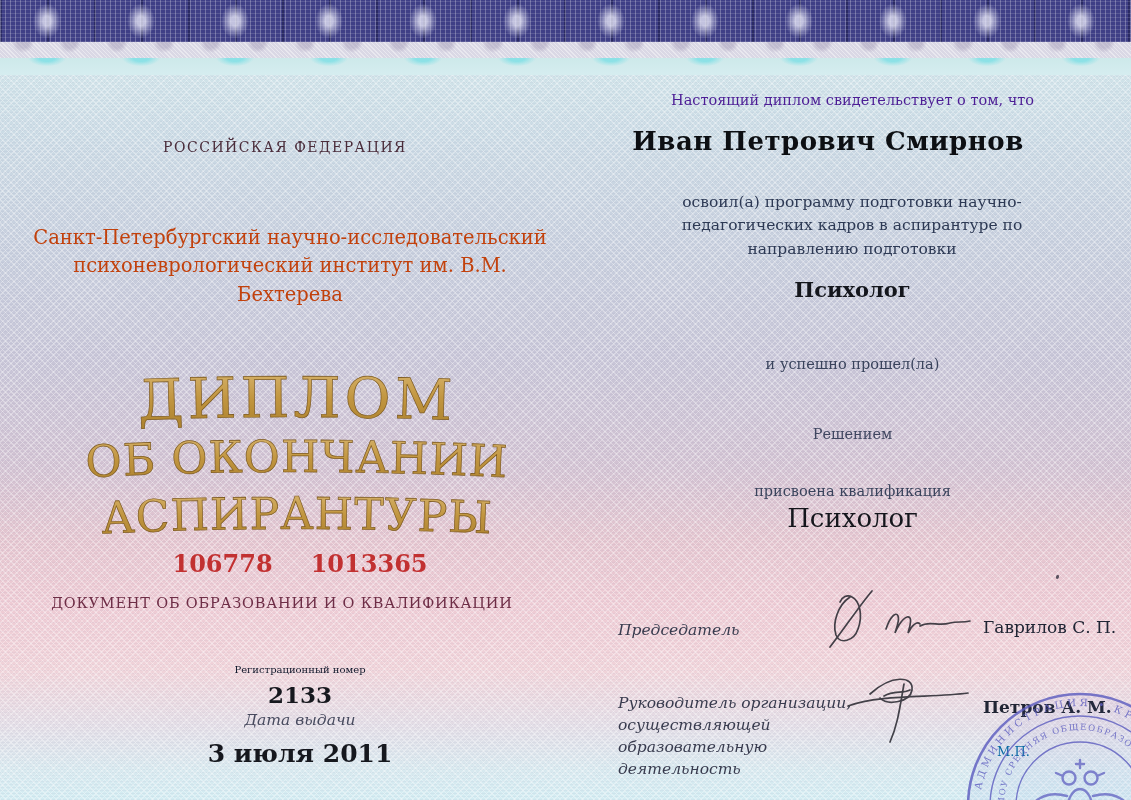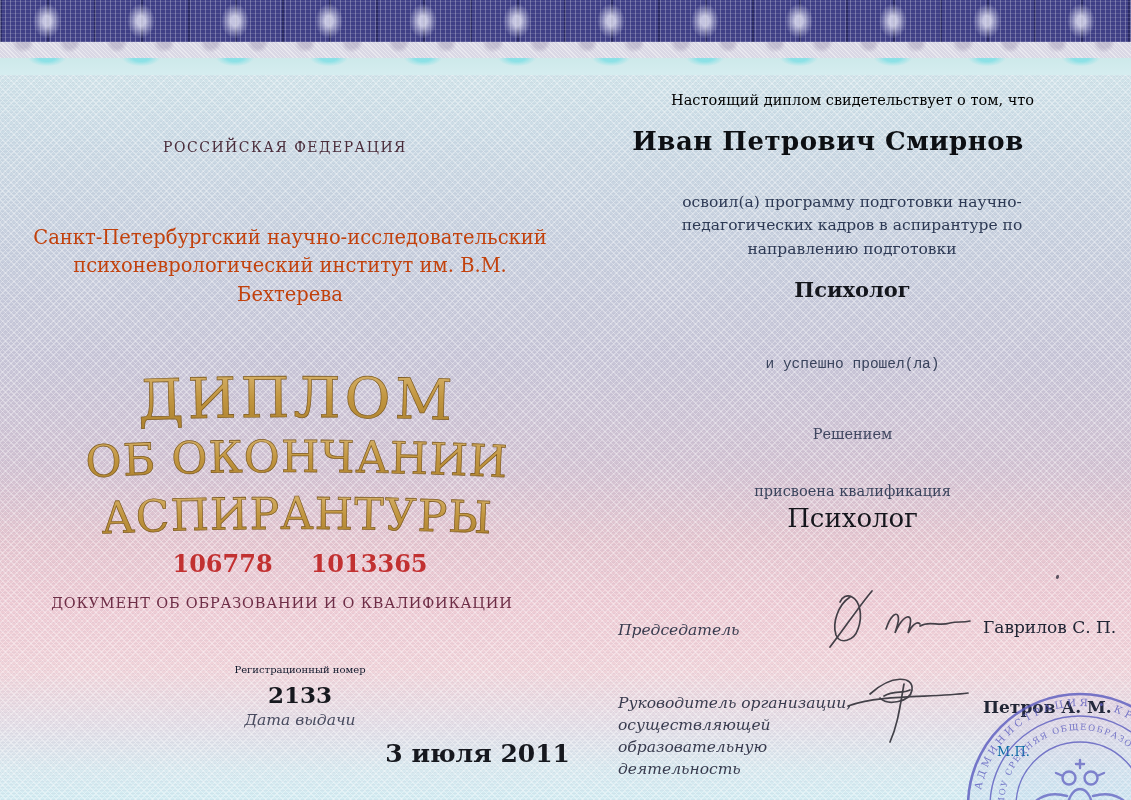--- a/index.html
+++ b/index.html
@@ -53,28 +53,28 @@
   .tb{position:absolute;}
   .center{text-align:center;}
   .t-country{left:30px;top:139px;width:510px;font-size:14px;letter-spacing:1.5px;color:#4a2c3a;}
   .t-institution{left:28px;top:224px;width:524px;font-size:19.5px;line-height:1.45;color:#c2410c;}
   .t-numbers{left:30px;top:549px;width:540px;font-size:24px;font-weight:bold;color:#c23131;}
   .t-numbers .num2{margin-left:38px;text-align:right;}
   .t-doctype{left:12px;top:595px;width:540px;font-size:14.5px;letter-spacing:.8px;color:#6e2d46;}
   .t-reglabel{left:30px;top:664px;width:540px;font-size:10px;color:#0f172a;}
   .t-regnum{left:30px;top:681px;width:540px;font-size:23px;font-weight:bold;color:#16181e;}
   .t-datelabel{left:30px;top:711px;width:540px;font-size:15.5px;font-style:italic;color:#474a5e;}
-  .t-datevalue{left:30px;top:739px;width:540px;font-size:25px;font-weight:bold;color:#16181e;text-align:right;}
+  .t-datevalue{left:30px;top:739px;width:540px;font-size:25px;font-weight:bold;color:#16181e;}
   .title-svg{position:absolute;left:62px;top:366px;}
 
-  .t-certifies{left:620px;top:92px;width:465px;font-size:14.5px;color:#000000;}
+  .t-certifies{left:620px;top:92px;width:465px;font-size:14.5px;color:#4c1d95;}
   .t-name{left:598px;top:126px;width:460px;font-size:26px;font-weight:bold;color:#0d0f13;letter-spacing:.5px;}
   .t-program{left:632px;top:191px;width:440px;font-size:15.5px;line-height:1.5;color:#2d3954;}
   .t-specialty{left:620px;top:277px;width:465px;font-size:21px;font-weight:bold;color:#14161c;}
-  .t-passed{left:620px;top:356px;width:465px;font-size:14.5px;color:#39435c;font-family:Liberation Mono, monospace;}
+  .t-passed{left:620px;top:356px;width:465px;font-size:14.5px;color:#39435c;}
   .t-decision{left:620px;top:426px;width:465px;font-size:14.5px;color:#3f4660;}
   .t-quallabel{left:620px;top:483px;width:465px;font-size:14.5px;color:#39435c;}
   .t-qualvalue{left:620px;top:503px;width:465px;font-size:26px;color:#14161c;}
   .t-chairman{left:618px;top:621px;font-size:15.5px;font-style:italic;color:#383b4e;}
   .t-chairname{left:983px;top:617px;font-size:17px;color:#202534;}
   .t-headlabel{left:618px;top:692px;width:272px;font-size:15.5px;line-height:1.42;font-style:italic;color:#383b4e;}
   .t-headname{left:983px;top:697px;font-size:17px;color:#202534;font-weight:bold;}
   .t-mp{left:997px;top:744px;font-size:13px;color:#0369a1;}
   .stray-dot{left:1056px;top:575px;width:3px;height:4px;border-radius:50%;background:rgba(40,40,55,.75);transform:rotate(20deg);}
   .sig1{position:absolute;left:820px;top:585px;}

